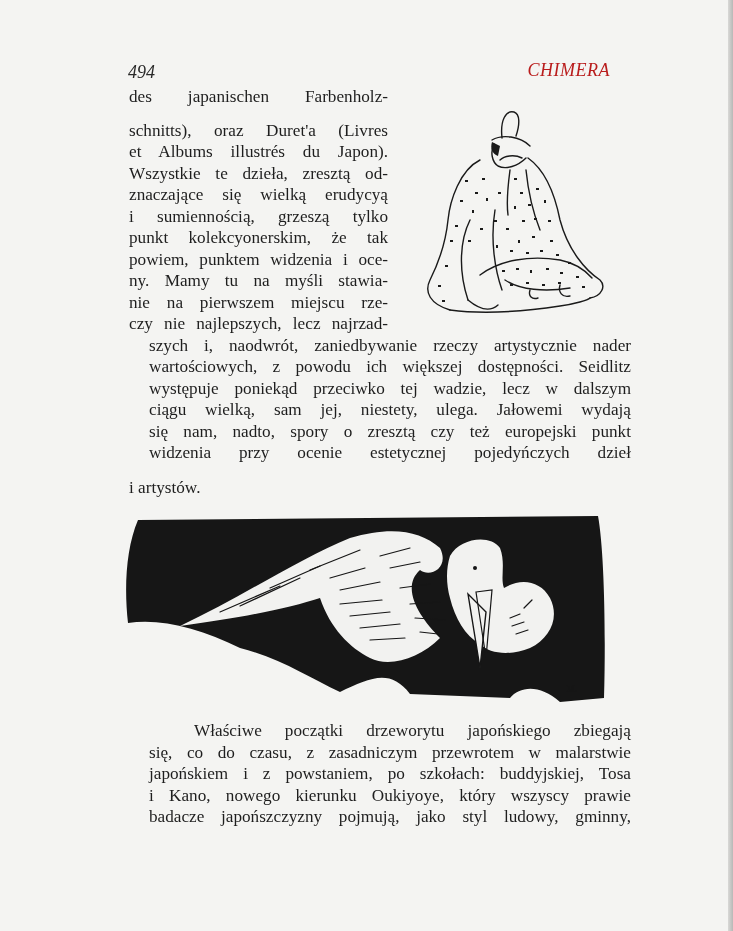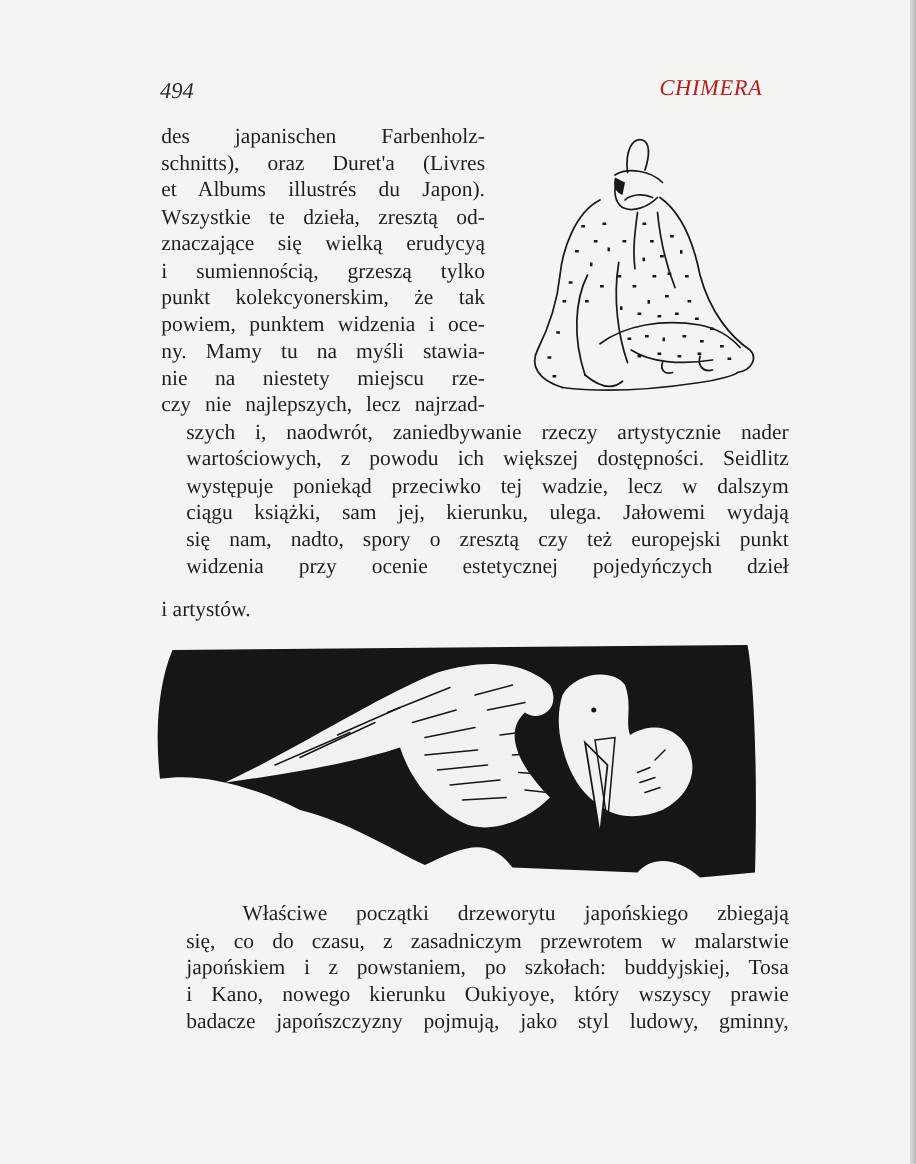--- a/index.html
+++ b/index.html
@@ -30,35 +30,35 @@
 <body>
 
 <div class="edge-strip"></div>
 
 <div class="running-head">
   <span class="page-number">494</span>
   <span class="journal-title">CHIMERA</span>
 </div>
 
 <div>
-  <div class="line short" style="top:98px">des japanischen Farbenholz-</div>
+  <div class="line short" style="top:86px">des japanischen Farbenholz-</div>
   <div class="line short" style="top:119.5px">schnitts), oraz Duret'a (Livres</div>
   <div class="line short" style="top:141px">et Albums illustrés du Japon).</div>
   <div class="line short" style="top:162.5px">Wszystkie te dzieła, zresztą od-</div>
   <div class="line short" style="top:184px">znaczające się wielką erudycyą</div>
   <div class="line short" style="top:205.5px">i sumiennością, grzeszą tylko</div>
   <div class="line short" style="top:227px">punkt kolekcyonerskim, że tak</div>
   <div class="line short" style="top:248.5px">powiem, punktem widzenia i oce-</div>
   <div class="line short" style="top:270px">ny. Mamy tu na myśli stawia-</div>
-  <div class="line short" style="top:291.5px">nie na niestety miejscu rze-</div>
+  <div class="line short" style="top:291.5px">nie na pierwszem miejscu rze-</div>
   <div class="line short" style="top:313px">czy nie najlepszych, lecz najrzad-</div>
   <div class="line full" style="top:334.5px">szych i, naodwrót, zaniedbywanie rzeczy artystycznie nader</div>
   <div class="line full" style="top:356px">wartościowych, z powodu ich większej dostępności. Seidlitz</div>
   <div class="line full" style="top:377.5px">występuje poniekąd przeciwko tej wadzie, lecz w dalszym</div>
-  <div class="line full" style="top:399px">ciągu książki, sam jej, kierunku, ulega. Jałowemi wydają</div>
+  <div class="line full" style="top:399px">ciągu wielką, sam jej, niestety, ulega. Jałowemi wydają</div>
   <div class="line full" style="top:420.5px">się nam, nadto, spory o zresztą czy też europejski punkt</div>
   <div class="line full" style="top:442px">widzenia przy ocenie estetycznej pojedyńczych dzieł</div>
   <div class="line last" style="top:463.5px">i artystów.</div>
 </div>
 
 <div class="fig-seated">
   <svg width="200" height="230" viewBox="0 0 200 230">
     <g fill="none" stroke="#1a1a1a" stroke-width="1.4" stroke-linecap="round">
 
       <path d="M92 38 C90 20 96 10 104 12 C110 14 110 24 106 36"></path>

